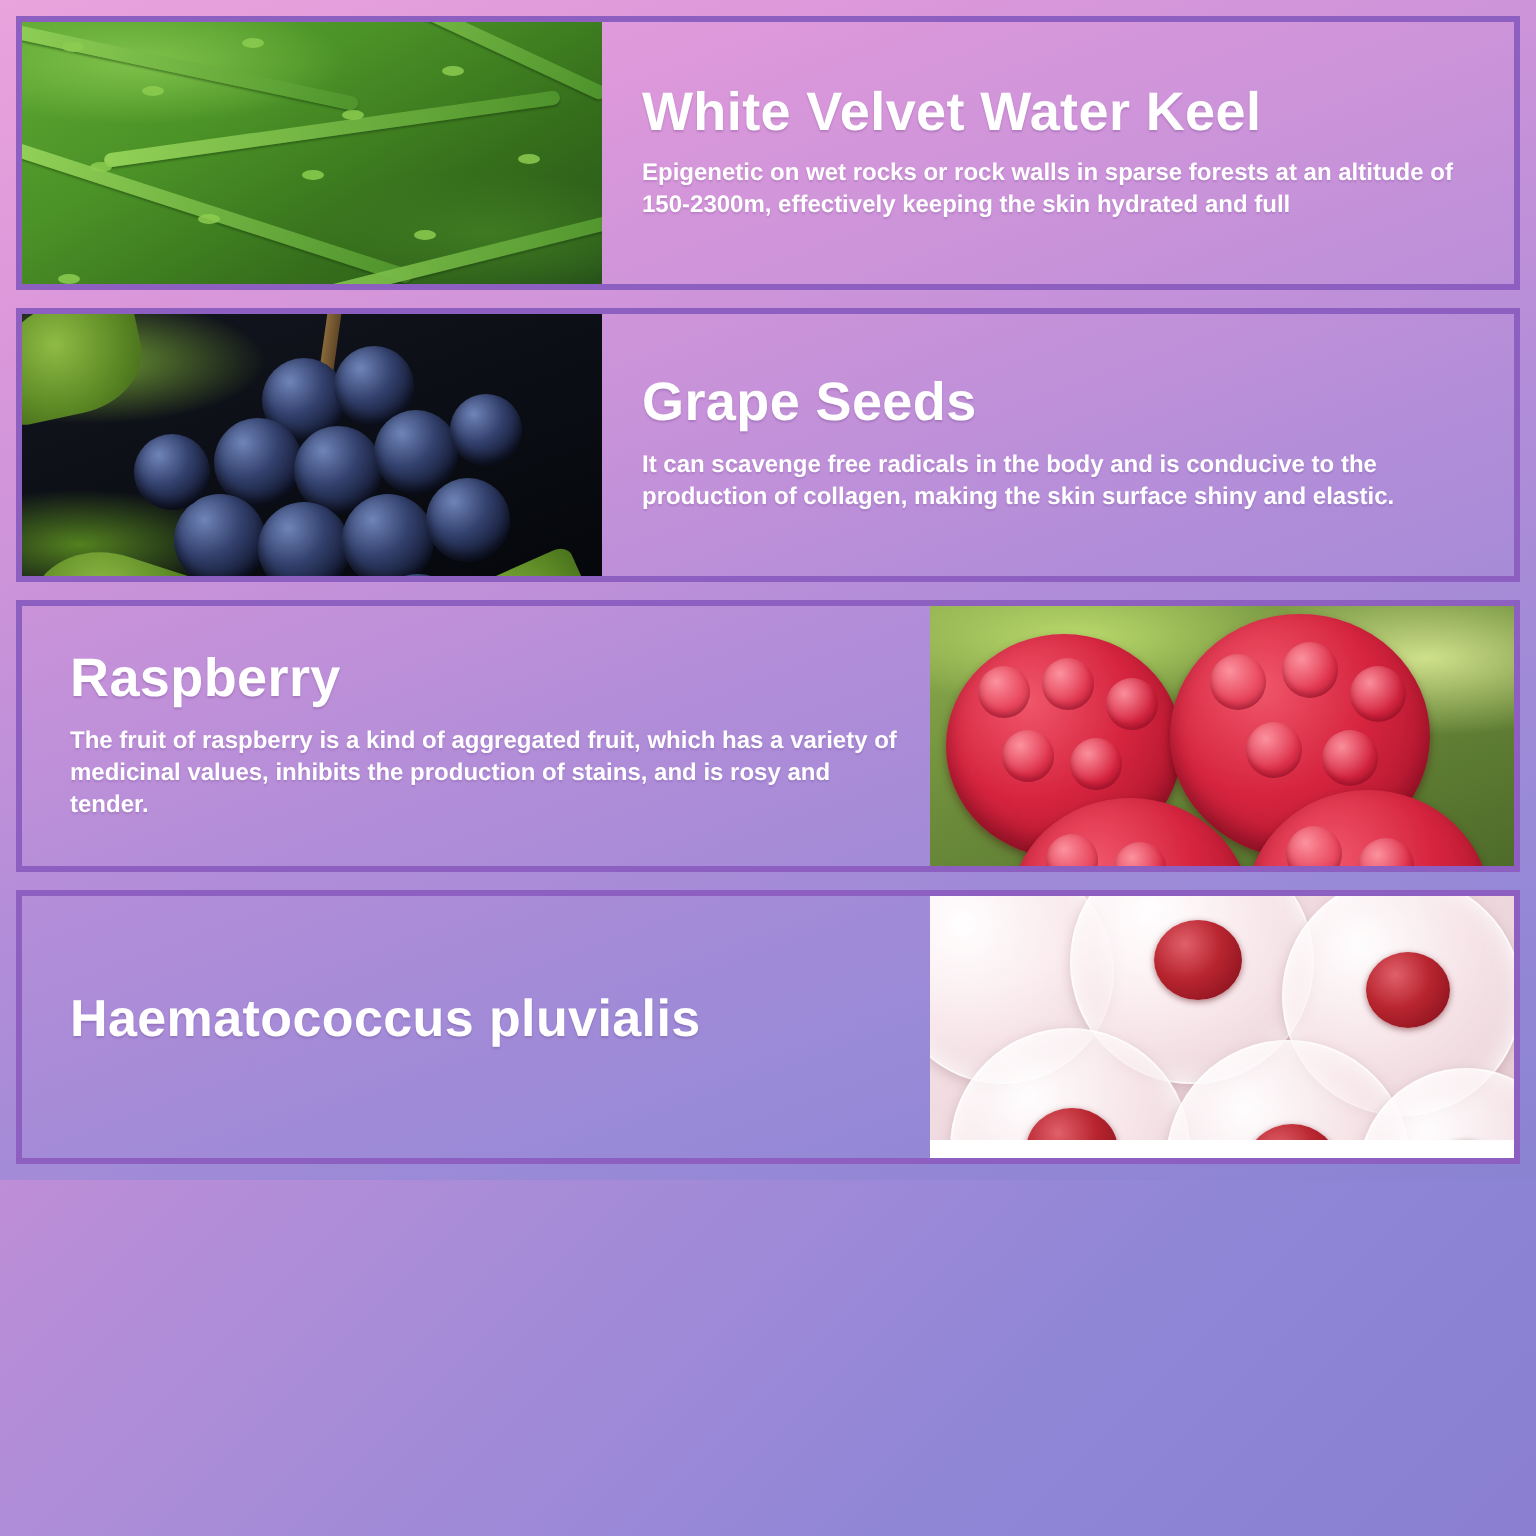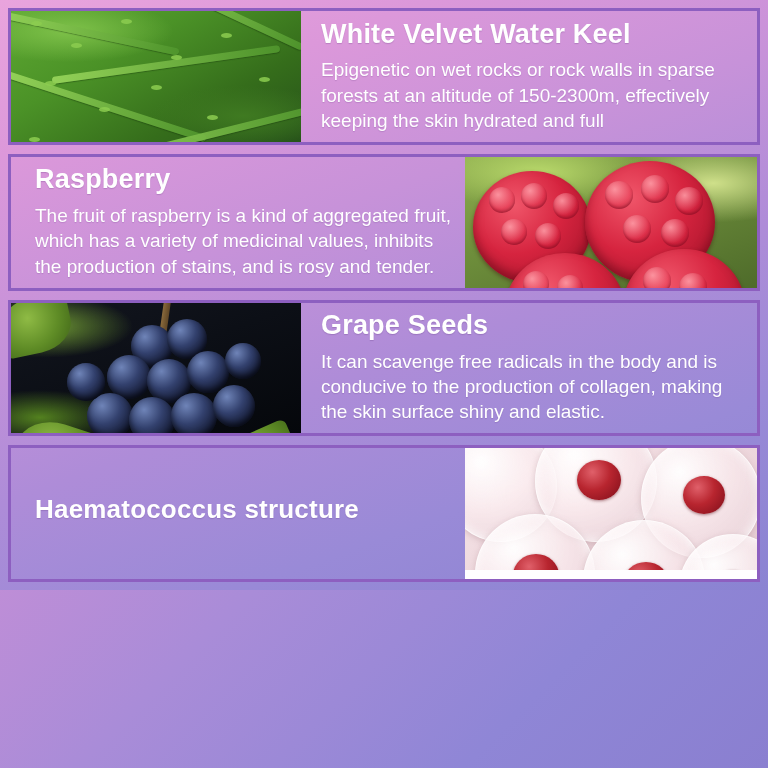--- a/index.html
+++ b/index.html
@@ -67,25 +67,26 @@
     font-size: 27px;
     font-weight: bold;
     line-height: 1.1;
     margin: 0 0 8px 0;
     color: #ffffff;
     letter-spacing: 0.2px;
     text-shadow: 0 1px 1px rgba(90,50,120,0.25);
   }
   .title.small { font-size: 26px; }
   .desc {
-    font-size: 19px;
+    font-size: 12px;
     line-height: 1.33;
     margin: 0;
     color: #ffffff;
     text-shadow: 0 1px 1px rgba(90,50,120,0.2);
+    font-weight: bold;
   }
 
   
   .art-fern {
     position: absolute;
     inset: 0;
     background:
       radial-gradient(ellipse 60% 40% at 20% 15%, #7fc24a 0%, rgba(127,194,74,0) 60%),
       radial-gradient(ellipse 50% 35% at 80% 80%, #3f7a21 0%, rgba(63,122,33,0) 65%),
       linear-gradient(150deg, #5ea832 0%, #4b9227 35%, #356d1b 70%, #27531a 100%);
@@ -213,20 +214,51 @@
         <div class="leaflet" style="left:182px; top:158px;"></div>
         <div class="leaflet" style="left:236px; top:138px;"></div>
       </div>
     </div>
     <div class="text">
       <h2 class="title">White Velvet Water Keel</h2>
       <p class="desc">Epigenetic on wet rocks or rock walls in sparse forests at an altitude of 150-2300m, effectively keeping the skin hydrated and full</p>
     </div>
   </div>
 
+  <div class="card img-left">
+    <div class="thumb">
+      <div class="art-grape">
+        <div class="vleaf" style="left:-10px; top:-6px; width:70px; height:56px; transform:rotate(-12deg);"></div>
+        <div class="vleaf" style="left:4px; top:120px; width:80px; height:64px; transform:rotate(18deg);"></div>
+        <div class="vleaf" style="left:212px; top:128px; width:76px; height:60px; transform:rotate(-24deg);"></div>
+        <div class="stem" style="left:150px; top:-4px; width:7px; height:46px; transform:rotate(8deg);"></div>
+        <div class="grape" style="left:120px; top:22px; width:42px; height:42px;"></div>
+        <div class="grape" style="left:156px; top:16px; width:40px; height:40px;"></div>
+        <div class="grape" style="left:96px; top:52px; width:44px; height:44px;"></div>
+        <div class="grape" style="left:136px; top:56px; width:44px; height:44px;"></div>
+        <div class="grape" style="left:176px; top:48px; width:42px; height:42px;"></div>
+        <div class="grape" style="left:76px; top:90px; width:46px; height:46px;"></div>
+        <div class="grape" style="left:118px; top:94px; width:46px; height:46px;"></div>
+        <div class="grape" style="left:160px; top:90px; width:46px; height:46px;"></div>
+        <div class="grape" style="left:202px; top:82px; width:42px; height:42px;"></div>
+        <div class="grape" style="left:92px; top:132px; width:46px; height:46px;"></div>
+        <div class="grape" style="left:134px; top:136px; width:46px; height:46px;"></div>
+        <div class="grape" style="left:176px; top:130px; width:44px; height:44px;"></div>
+        <div class="grape" style="left:114px; top:170px; width:44px; height:44px;"></div>
+        <div class="grape" style="left:156px; top:168px; width:42px; height:42px;"></div>
+        <div class="grape" style="left:56px; top:60px; width:38px; height:38px;"></div>
+        <div class="grape" style="left:214px; top:40px; width:36px; height:36px;"></div>
+      </div>
+    </div>
+    <div class="text">
+      <h2 class="title">Grape Seeds</h2>
+      <p class="desc">It can scavenge free radicals in the body and is conducive to the production of collagen, making the skin surface shiny and elastic.</p>
+    </div>
+  </div>
+
   <div class="card img-right">
     <div class="thumb">
       <div class="art-rasp">
         <div class="berry" style="left:8px; top:14px; width:118px; height:112px;"></div>
         <div class="berry" style="left:120px; top:4px; width:130px; height:122px;"></div>
         <div class="berry" style="left:40px; top:96px; width:120px; height:112px;"></div>
         <div class="berry" style="left:158px; top:92px; width:122px; height:116px;"></div>
         <div class="drupe" style="left:24px; top:30px; width:26px; height:26px;"></div>
         <div class="drupe" style="left:56px; top:26px; width:26px; height:26px;"></div>
         <div class="drupe" style="left:88px; top:36px; width:26px; height:26px;"></div>
@@ -244,51 +276,20 @@
         <div class="drupe" style="left:214px; top:116px; width:28px; height:28px;"></div>
         <div class="drupe" style="left:196px; top:148px; width:28px; height:28px;"></div>
       </div>
     </div>
     <div class="text">
       <h2 class="title">Raspberry</h2>
       <p class="desc">The fruit of raspberry is a kind of aggregated fruit, which has a variety of medicinal values, inhibits the production of stains, and is rosy and tender.</p>
     </div>
   </div>
 
-  <div class="card img-left">
-    <div class="thumb">
-      <div class="art-grape">
-        <div class="vleaf" style="left:-10px; top:-6px; width:70px; height:56px; transform:rotate(-12deg);"></div>
-        <div class="vleaf" style="left:4px; top:120px; width:80px; height:64px; transform:rotate(18deg);"></div>
-        <div class="vleaf" style="left:212px; top:128px; width:76px; height:60px; transform:rotate(-24deg);"></div>
-        <div class="stem" style="left:150px; top:-4px; width:7px; height:46px; transform:rotate(8deg);"></div>
-        <div class="grape" style="left:120px; top:22px; width:42px; height:42px;"></div>
-        <div class="grape" style="left:156px; top:16px; width:40px; height:40px;"></div>
-        <div class="grape" style="left:96px; top:52px; width:44px; height:44px;"></div>
-        <div class="grape" style="left:136px; top:56px; width:44px; height:44px;"></div>
-        <div class="grape" style="left:176px; top:48px; width:42px; height:42px;"></div>
-        <div class="grape" style="left:76px; top:90px; width:46px; height:46px;"></div>
-        <div class="grape" style="left:118px; top:94px; width:46px; height:46px;"></div>
-        <div class="grape" style="left:160px; top:90px; width:46px; height:46px;"></div>
-        <div class="grape" style="left:202px; top:82px; width:42px; height:42px;"></div>
-        <div class="grape" style="left:92px; top:132px; width:46px; height:46px;"></div>
-        <div class="grape" style="left:134px; top:136px; width:46px; height:46px;"></div>
-        <div class="grape" style="left:176px; top:130px; width:44px; height:44px;"></div>
-        <div class="grape" style="left:114px; top:170px; width:44px; height:44px;"></div>
-        <div class="grape" style="left:156px; top:168px; width:42px; height:42px;"></div>
-        <div class="grape" style="left:56px; top:60px; width:38px; height:38px;"></div>
-        <div class="grape" style="left:214px; top:40px; width:36px; height:36px;"></div>
-      </div>
-    </div>
-    <div class="text">
-      <h2 class="title">Grape Seeds</h2>
-      <p class="desc">It can scavenge free radicals in the body and is conducive to the production of collagen, making the skin surface shiny and elastic.</p>
-    </div>
-  </div>
-
   <div class="card img-right">
     <div class="thumb">
       <div class="art-algae">
         <div class="cell" style="left:-20px; top:-18px; width:110px; height:110px;"></div>
         <div class="cell" style="left:70px; top:-28px; width:120px; height:120px;"></div>
         <div class="cell" style="left:176px; top:-10px; width:118px; height:118px;"></div>
         <div class="cell" style="left:10px; top:66px; width:118px; height:118px;"></div>
         <div class="cell" style="left:118px; top:72px; width:120px; height:120px;"></div>
         <div class="cell" style="left:214px; top:86px; width:106px; height:106px;"></div>
         <div class="cell" style="left:-14px; top:150px; width:112px; height:112px;"></div>
@@ -297,17 +298,17 @@
         <div class="nucleus" style="left:112px; top:12px; width:44px; height:40px;"></div>
         <div class="nucleus" style="left:218px; top:28px; width:42px; height:38px;"></div>
         <div class="nucleus" style="left:48px; top:106px; width:46px; height:42px;"></div>
         <div class="nucleus" style="left:158px; top:114px; width:46px; height:42px;"></div>
         <div class="nucleus" style="left:250px; top:122px; width:36px; height:34px;"></div>
 
       </div>
       <div class="bottom-strip"></div>
     </div>
     <div class="text">
-      <h2 class="title small">Haematococcus structure</h2>
+      <h2 class="title small">Haematococcus pluvialis</h2>
     </div>
   </div>
 
 </div>
 
 </body></html>

